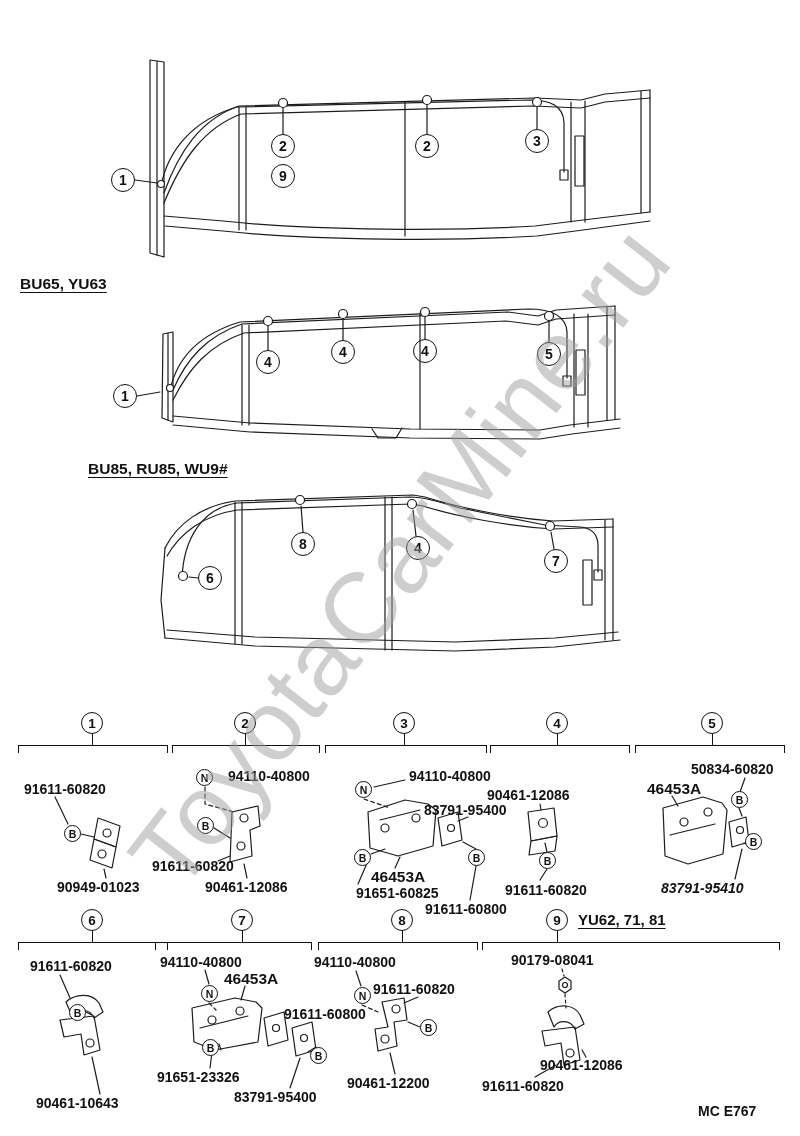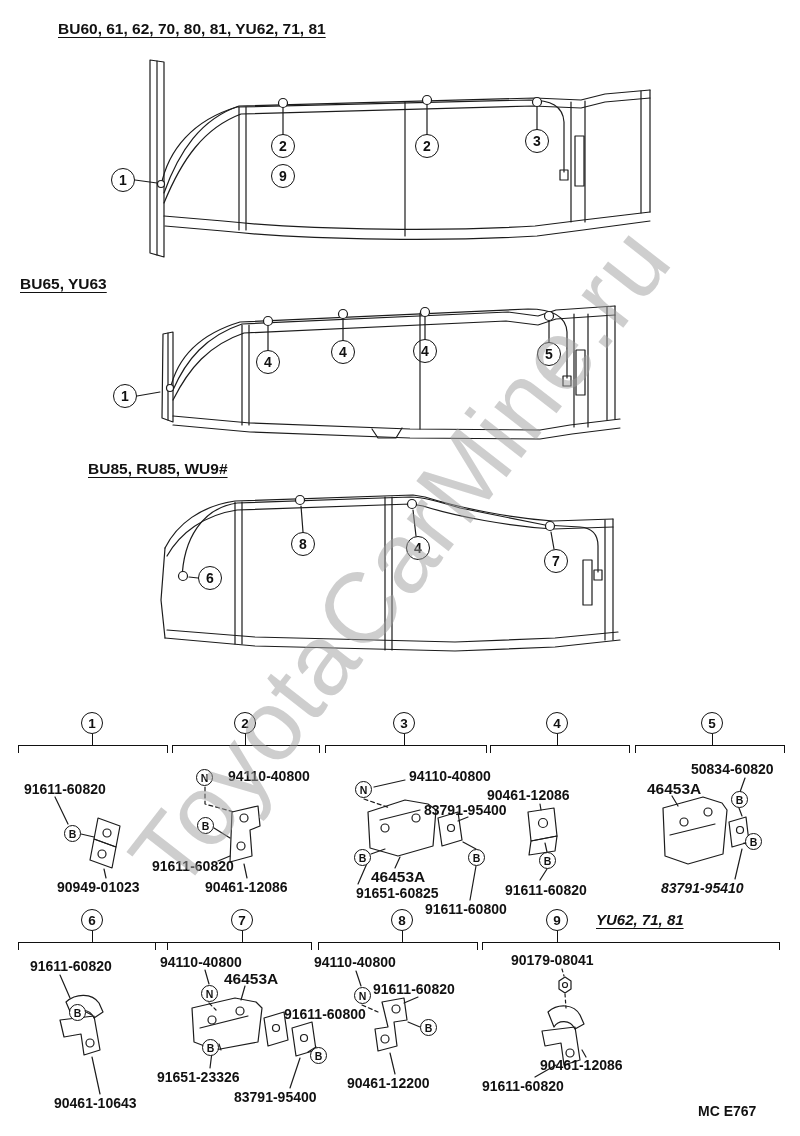--- a/index.html
+++ b/index.html
@@ -36,21 +36,20 @@
     position:absolute; left:-120px; top:500px; width:1040px; text-align:center;
     transform:rotate(-52deg); font-size:100px; letter-spacing:1px;
     color:#9f9f9f; opacity:0.5; white-space:nowrap; pointer-events:none; z-index:9;
   }
 </style>
 </head>
 <body>
 
 <div class="page">
 
-  <div class="stitle" style="left:58px; top:20px;">BU60, 61, 62, 70, 80, 81, YU62, 71, 81</div>
 
   <svg class="dsvg" style="left:105px; top:50px;" width="565" height="235" viewBox="0 0 565 235">
     <g stroke="#1c1c1c" stroke-width="1.2" fill="none" stroke-linejoin="round" stroke-linecap="round">
       <path d="M45,10 L59,12 L59,207 L45,203 Z"></path>
       <path d="M52,11 L52,205"></path>
       <path d="M59,143 C74,101 96,69 134,56 L430,48 L476,50 L500,44 L545,40"></path>
       <path d="M59,153 C77,109 99,78 136,64 L428,56 L476,58 L500,52 L545,48"></path>
       <path d="M59,166 L118,171 C210,181 352,181 430,176 L478,170 L545,162"></path>
       <path d="M60,176 L118,181 C210,191 352,191 432,186 L478,180 L545,171"></path>
       <path d="M545,40 L545,162 M536,41 L536,163"></path>
@@ -150,21 +149,21 @@
   <div class="bracket" style="left:18px;  top:745px; width:150px;"></div>
   <div class="bracket" style="left:172px; top:745px; width:148px;"></div>
   <div class="bracket" style="left:325px; top:745px; width:162px;"></div>
   <div class="bracket" style="left:490px; top:745px; width:140px;"></div>
   <div class="bracket" style="left:635px; top:745px; width:150px;"></div>
 
   <div class="callout gnum" style="left:81px;  top:909px;">6</div>
   <div class="callout gnum" style="left:231px; top:909px;">7</div>
   <div class="callout gnum" style="left:391px; top:909px;">8</div>
   <div class="callout gnum" style="left:546px; top:909px;">9</div>
-  <div class="stitle" style="left:596px; top:911px; font-size:15px;font-style:italic;">YU62, 71, 81</div>
+  <div class="stitle" style="left:578px; top:911px; font-size:15px;">YU62, 71, 81</div>
 
   <div class="tick" style="left:92px;  top:931px;"></div>
   <div class="tick" style="left:242px; top:931px;"></div>
   <div class="tick" style="left:402px; top:931px;"></div>
   <div class="tick" style="left:557px; top:931px;"></div>
 
   <div class="bracket" style="left:18px;  top:942px; width:150px;"></div>
   <div class="bracket" style="left:155px; top:942px; width:157px;"></div>
   <div class="bracket" style="left:318px; top:942px; width:160px;"></div>
   <div class="bracket" style="left:482px; top:942px; width:298px;"></div>
@@ -262,21 +261,21 @@
   <div class="plabel" style="left:505px; top:882px;">91611-60820</div>
 
   <div class="plabel" style="left:691px; top:761px;">50834-60820</div>
   <div class="plabel big" style="left:647px; top:780px;">46453A</div>
   <div class="marker" style="left:731px; top:791px;">B</div>
   <div class="marker" style="left:745px; top:833px;">B</div>
   <div class="plabel" style="left:661px; top:880px;font-style:italic;">83791-95410</div>
 
   <div class="plabel" style="left:30px; top:958px;">91611-60820</div>
   <div class="marker" style="left:69px; top:1004px;">B</div>
-  <div class="plabel" style="left:54px; top:1095px;">90461-10643</div>
+  <div class="plabel" style="left:36px; top:1095px;">90461-10643</div>
 
   <div class="plabel" style="left:160px; top:954px;">94110-40800</div>
   <div class="marker" style="left:201px; top:985px;">N</div>
   <div class="plabel big" style="left:224px; top:970px;">46453A</div>
   <div class="plabel" style="left:284px; top:1006px;">91611-60800</div>
   <div class="marker" style="left:202px; top:1039px;">B</div>
   <div class="marker" style="left:310px; top:1047px;">B</div>
   <div class="plabel" style="left:157px; top:1069px;">91651-23326</div>
   <div class="plabel" style="left:234px; top:1089px;">83791-95400</div>
 

